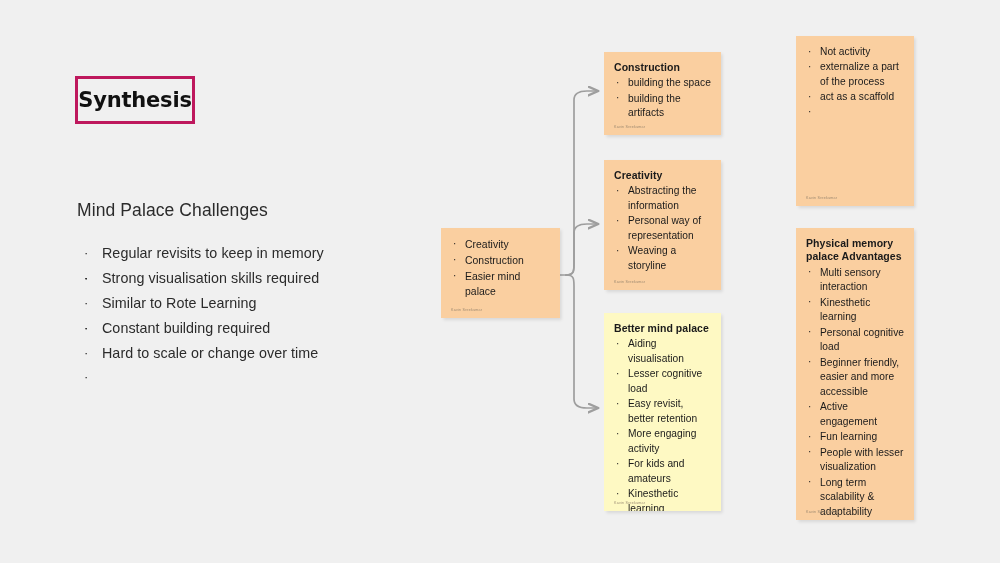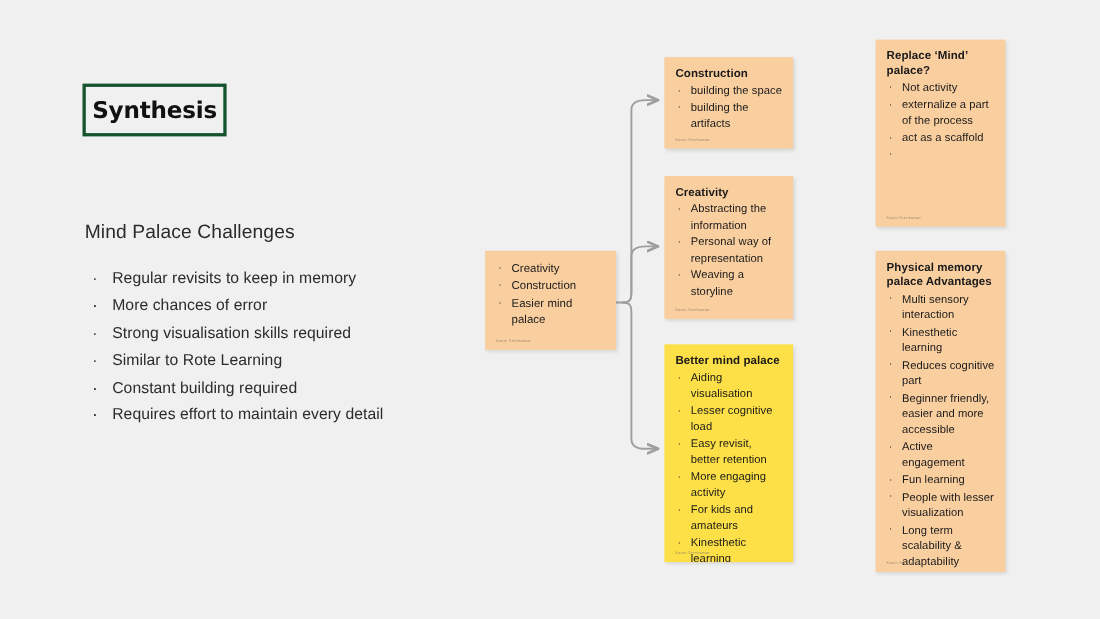--- a/index.html
+++ b/index.html
@@ -8,22 +8,22 @@
     background:#F0F0F0;
     font-family:"Liberation Sans","DejaVu Sans",sans-serif;
     color:#1A1A1A;
     overflow:hidden;
     position:relative;
   }
   .canvas{position:absolute;inset:0;}
 
   
   .title-box{
-    position:absolute;left:75px;top:76px;width:131px;height:48px;
-    border:3px solid #14532d;background:#F0F0F0;
+    position:absolute;left:75px;top:76px;width:120px;height:48px;
+    border:3px solid #be185d;background:#F0F0F0;
     display:flex;align-items:center;justify-content:center;
     box-sizing:border-box;
   }
   .title-box .title-text{
     font-size:21px;font-weight:700;letter-spacing:-0.2px;color:#111;
     font-family:"DejaVu Sans","Liberation Sans",sans-serif;
   }
 
   
   .section-heading{
@@ -90,27 +90,27 @@
 
   <div class="title-box">
     <span class="title-text">Synthesis</span>
   </div>
 
   <div class="section-heading">Mind Palace Challenges</div>
 
   <ul class="challenge-list">
     <li><span class="dot">·</span><span>Regular revisits to keep in memory</span></li>
     <li><span class="dot">·</span></li>
-    <li><span class="dot">·</span><span>More chances of error</span></li>
+    <li><span class="dot">·</span></li>
     <li><span class="dot">·</span><span>Strong visualisation skills required</span></li>
     <li><span class="dot">·</span><span>Similar to Rote Learning</span></li>
     <li><span class="dot">·</span></li>
     <li><span class="dot">·</span><span>Constant building required</span></li>
+    <li><span class="dot">·</span><span>Hard to scale or change over time</span></li>
     <li><span class="dot">·</span></li>
-    <li><span class="dot">·</span><span>Requires effort to maintain every detail</span></li>
   </ul>
 
   <svg class="connectors" viewBox="0 0 1000 563" width="1000" height="563">
     <defs>
       <marker id="ah" markerWidth="7" markerHeight="7" refX="5.2" refY="3" orient="auto">
         <path d="M0,0.4 L6,3 L0,5.6" fill="none" stroke="#9E9E9E" stroke-width="1.4" stroke-linecap="round" stroke-linejoin="round"></path>
       </marker>
     </defs>
     <g fill="none" stroke="#9E9E9E" stroke-width="1.7" stroke-linecap="round">
 
@@ -145,50 +145,49 @@
   <div class="note" id="note-creativity" style="background: rgb(250, 207, 160);">
     <div class="note-title">Creativity</div>
     <ul>
       <li><span class="dot">·</span><span>Abstracting the information</span></li>
       <li><span class="dot">·</span><span>Personal way of representation</span></li>
       <li><span class="dot">·</span><span>Weaving a storyline</span></li>
     </ul>
     <div class="sig">Kavin Sreekumar</div>
   </div>
 
-  <div class="note" id="note-better" style="background: #fde047;">
+  <div class="note" id="note-better" style="background: #fef9c3;">
     <div class="note-title">Better mind palace</div>
     <ul>
       <li><span class="dot">·</span><span>Aiding visualisation</span></li>
       <li><span class="dot">·</span><span>Lesser cognitive load</span></li>
       <li><span class="dot">·</span><span>Easy revisit, better retention</span></li>
       <li><span class="dot">·</span><span>More engaging activity</span></li>
       <li><span class="dot">·</span><span>For kids and amateurs</span></li>
       <li><span class="dot">·</span><span>Kinesthetic learning</span></li>
     </ul>
     <div class="sig">Kavin Sreekumar</div>
   </div>
 
   <div class="note" id="note-replace" style="background: rgb(250, 207, 160);">
-    <div class="note-title">Replace ‘Mind’ palace?</div>
     <ul>
       <li><span class="dot">·</span><span>Not activity</span></li>
       <li><span class="dot">·</span><span>externalize a part of the process</span></li>
       <li><span class="dot">·</span><span>act as a scaffold</span></li>
       <li><span class="dot">·</span></li>
     </ul>
     <div class="sig">Kavin Sreekumar</div>
   </div>
 
   <div class="note" id="note-physical" style="background: rgb(250, 207, 160);">
     <div class="note-title">Physical memory palace Advantages</div>
     <ul>
       <li><span class="dot">·</span><span>Multi sensory interaction</span></li>
       <li><span class="dot">·</span><span>Kinesthetic learning</span></li>
-      <li><span class="dot">·</span><span>Reduces cognitive part</span></li>
+      <li><span class="dot">·</span><span>Personal cognitive load</span></li>
       <li><span class="dot">·</span><span>Beginner friendly, easier and more accessible</span></li>
       <li><span class="dot">·</span><span>Active engagement</span></li>
       <li><span class="dot">·</span><span>Fun learning</span></li>
       <li><span class="dot">·</span><span>People with lesser visualization</span></li>
       <li><span class="dot">·</span><span>Long term scalability &amp; adaptability</span></li>
     </ul>
     <div class="sig">Kavin Sreekumar</div>
   </div>
 
 </div>

